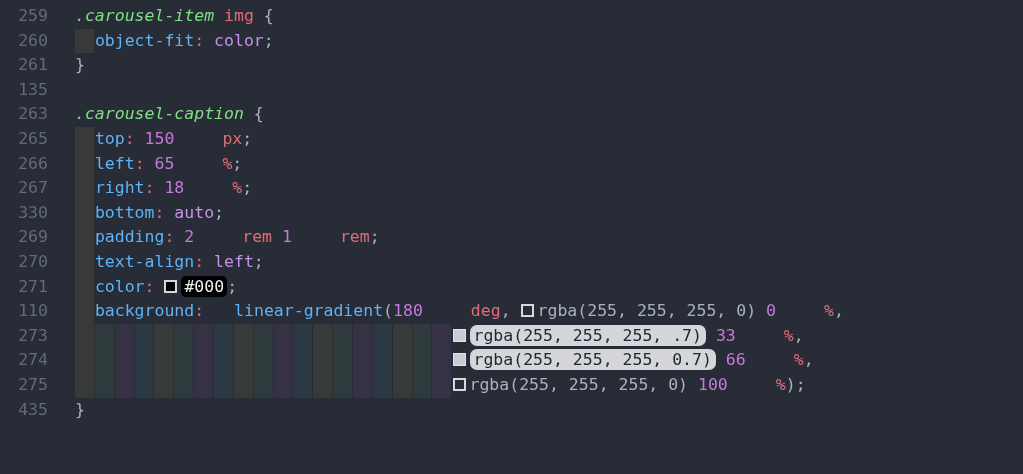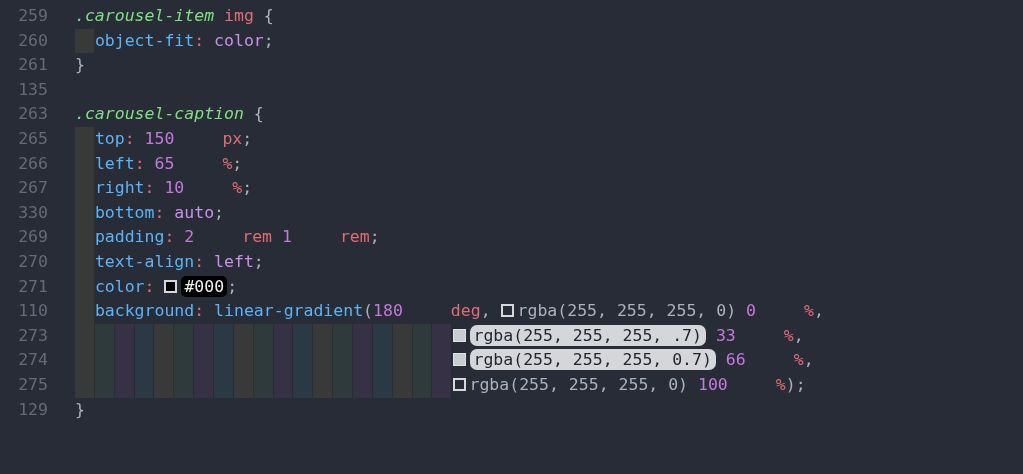--- a/index.html
+++ b/index.html
@@ -37,21 +37,21 @@
   }
   .tok { position: relative; }
   .tok-comment  { color: var(--comment, #5d6370); }
   .tok-selector { color: var(--selector-green, #7ee083); font-style: italic; }
   .tok-element  { color: var(--punct-red, #e06c75); }
   .tok-prop     { color: var(--property-blue, #5db3f7); }
   .tok-colon    { color: var(--punct-red, #e06c75); }
   .tok-num      { color: var(--number-purple, #c678dd); }
   .tok-unit     { color: var(--punct-red, #e06c75); margin-left: 48px; }
   .tok-val      { color: var(--value-purple, #c792ea); }
-  .tok-func     { color: var(--property-blue, #5db3f7); }
+  .tok-func     { color: var(--property-blue, #5db3f7); margin-left: 20px; }
   .tok-plain    { color: var(--plain, #abb2bf); }
   .pill-light {
     background: var(--pill-light-bg, #d4d6da);
     color: var(--pill-light-text, #23262e);
     border-radius: 7px; padding: 1px 4px;
   }
   .pill-dark {
     background: var(--pill-dark-bg, #000);
     color: var(--pill-dark-text, #f0f0f0);
     border-radius: 5px; padding: 1px 3px;
@@ -93,21 +93,21 @@
       <div class="line">
         <span class="gutter">265</span>
         <span class="code"><span class="stripes"><i style="background: rgba(255, 255, 64, 0.07);"></i></span><span class="tok tok-plain">  </span><span class="tok tok-prop">top</span><span class="tok tok-colon">:</span><span class="tok tok-plain"> </span><span class="tok tok-num">150</span><span class="tok tok-unit">px</span><span class="tok tok-plain">;</span></span>
       </div>
       <div class="line">
         <span class="gutter">266</span>
         <span class="code"><span class="stripes"><i style="background: rgba(255, 255, 64, 0.07);"></i></span><span class="tok tok-plain">  </span><span class="tok tok-prop">left</span><span class="tok tok-colon">:</span><span class="tok tok-plain"> </span><span class="tok tok-num">65</span><span class="tok tok-unit">%</span><span class="tok tok-plain">;</span></span>
       </div>
       <div class="line">
         <span class="gutter">267</span>
-        <span class="code"><span class="stripes"><i style="background: rgba(255, 255, 64, 0.07);"></i></span><span class="tok tok-plain">  </span><span class="tok tok-prop">right</span><span class="tok tok-colon">:</span><span class="tok tok-plain"> </span><span class="tok tok-num">10</span><span class="tok tok-unit">%</span><span class="tok tok-plain">;</span></span>
+        <span class="code"><span class="stripes"><i style="background: rgba(255, 255, 64, 0.07);"></i></span><span class="tok tok-plain">  </span><span class="tok tok-prop">right</span><span class="tok tok-colon">:</span><span class="tok tok-plain"> </span><span class="tok tok-num">18</span><span class="tok tok-unit">%</span><span class="tok tok-plain">;</span></span>
       </div>
       <div class="line">
         <span class="gutter">330</span>
         <span class="code"><span class="stripes"><i style="background: rgba(255, 255, 64, 0.07);"></i></span><span class="tok tok-plain">  </span><span class="tok tok-prop">bottom</span><span class="tok tok-colon">:</span><span class="tok tok-plain"> </span><span class="tok tok-val">auto</span><span class="tok tok-plain">;</span></span>
       </div>
       <div class="line">
         <span class="gutter">269</span>
         <span class="code"><span class="stripes"><i style="background: rgba(255, 255, 64, 0.07);"></i></span><span class="tok tok-plain">  </span><span class="tok tok-prop">padding</span><span class="tok tok-colon">:</span><span class="tok tok-plain"> </span><span class="tok tok-num">2</span><span class="tok tok-unit">rem</span><span class="tok tok-plain"> </span><span class="tok tok-num">1</span><span class="tok tok-unit">rem</span><span class="tok tok-plain">;</span></span>
       </div>
       <div class="line">
@@ -128,17 +128,17 @@
       </div>
       <div class="line">
         <span class="gutter">274</span>
         <span class="code"><span class="stripes"><i style="background: rgba(255, 255, 64, 0.07);"></i><i style="background: rgba(127, 255, 127, 0.07);"></i><i style="background: rgba(255, 127, 255, 0.07);"></i><i style="background: rgba(79, 236, 236, 0.07);"></i><i style="background: rgba(255, 255, 64, 0.07);"></i><i style="background: rgba(127, 255, 127, 0.07);"></i><i style="background: rgba(255, 127, 255, 0.07);"></i><i style="background: rgba(79, 236, 236, 0.07);"></i><i style="background: rgba(255, 255, 64, 0.07);"></i><i style="background: rgba(127, 255, 127, 0.07);"></i><i style="background: rgba(255, 127, 255, 0.07);"></i><i style="background: rgba(79, 236, 236, 0.07);"></i><i style="background: rgba(255, 255, 64, 0.07);"></i><i style="background: rgba(127, 255, 127, 0.07);"></i><i style="background: rgba(255, 127, 255, 0.07);"></i><i style="background: rgba(79, 236, 236, 0.07);"></i><i style="background: rgba(255, 255, 64, 0.07);"></i><i style="background: rgba(127, 255, 127, 0.07);"></i><i style="background: rgba(255, 127, 255, 0.07);"></i></span><span class="tok tok-plain">                                      </span><span class="swatch swatch-filled"></span><span class="tok tok-pill pill-light">rgba(255, 255, 255, 0.7)</span><span class="tok tok-plain"> </span><span class="tok tok-num">66</span><span class="tok tok-unit">%</span><span class="tok tok-plain">,</span></span>
       </div>
       <div class="line">
         <span class="gutter">275</span>
         <span class="code"><span class="stripes"><i style="background: rgba(255, 255, 64, 0.07);"></i><i style="background: rgba(127, 255, 127, 0.07);"></i><i style="background: rgba(255, 127, 255, 0.07);"></i><i style="background: rgba(79, 236, 236, 0.07);"></i><i style="background: rgba(255, 255, 64, 0.07);"></i><i style="background: rgba(127, 255, 127, 0.07);"></i><i style="background: rgba(255, 127, 255, 0.07);"></i><i style="background: rgba(79, 236, 236, 0.07);"></i><i style="background: rgba(255, 255, 64, 0.07);"></i><i style="background: rgba(127, 255, 127, 0.07);"></i><i style="background: rgba(255, 127, 255, 0.07);"></i><i style="background: rgba(79, 236, 236, 0.07);"></i><i style="background: rgba(255, 255, 64, 0.07);"></i><i style="background: rgba(127, 255, 127, 0.07);"></i><i style="background: rgba(255, 127, 255, 0.07);"></i><i style="background: rgba(79, 236, 236, 0.07);"></i><i style="background: rgba(255, 255, 64, 0.07);"></i><i style="background: rgba(127, 255, 127, 0.07);"></i><i style="background: rgba(255, 127, 255, 0.07);"></i></span><span class="tok tok-plain">                                      </span><span class="swatch swatch-outline"></span><span class="tok tok-plain">rgba(255, 255, 255, 0) </span><span class="tok tok-num">100</span><span class="tok tok-unit">%</span><span class="tok tok-plain">);</span></span>
       </div>
       <div class="line">
-        <span class="gutter">129</span>
+        <span class="gutter">435</span>
         <span class="code"><span class="tok tok-plain">}</span></span>
       </div>
     </div>
 </div>
 
 </body></html>

